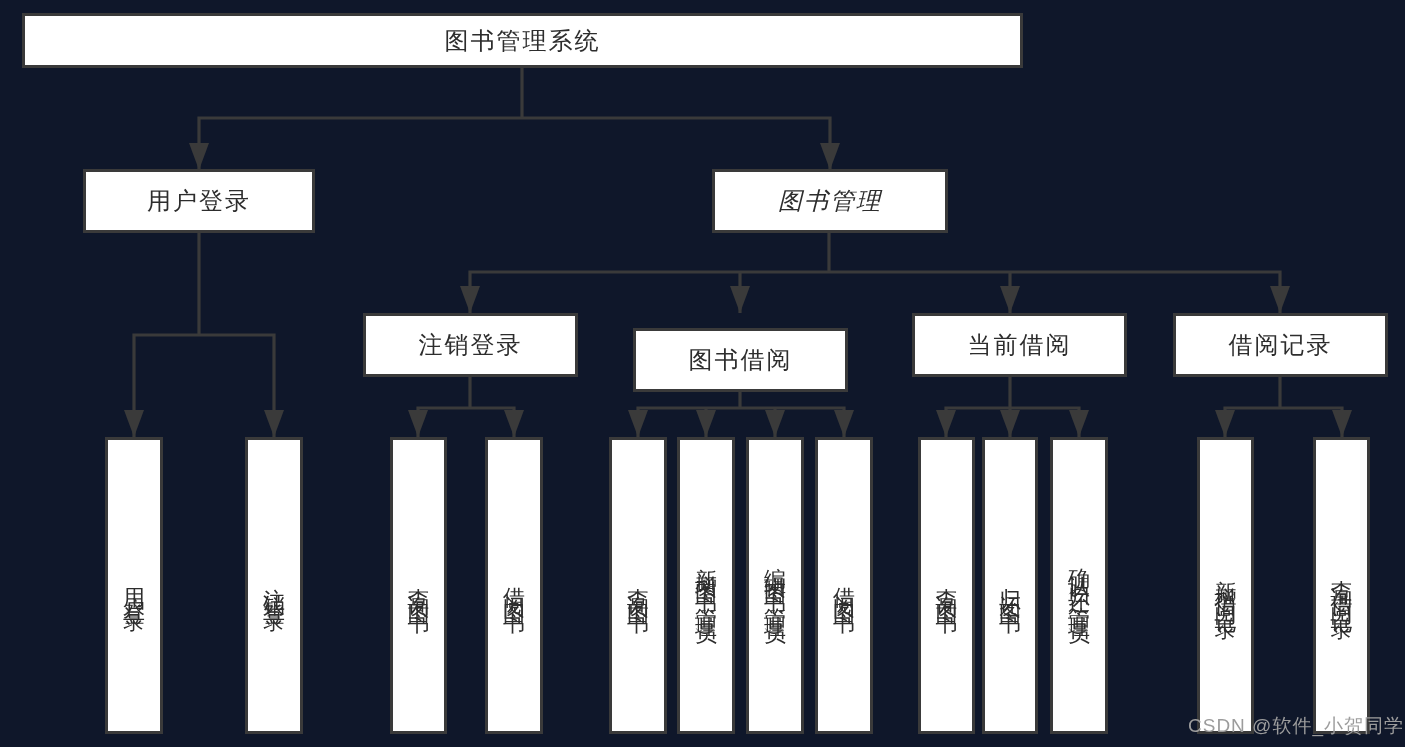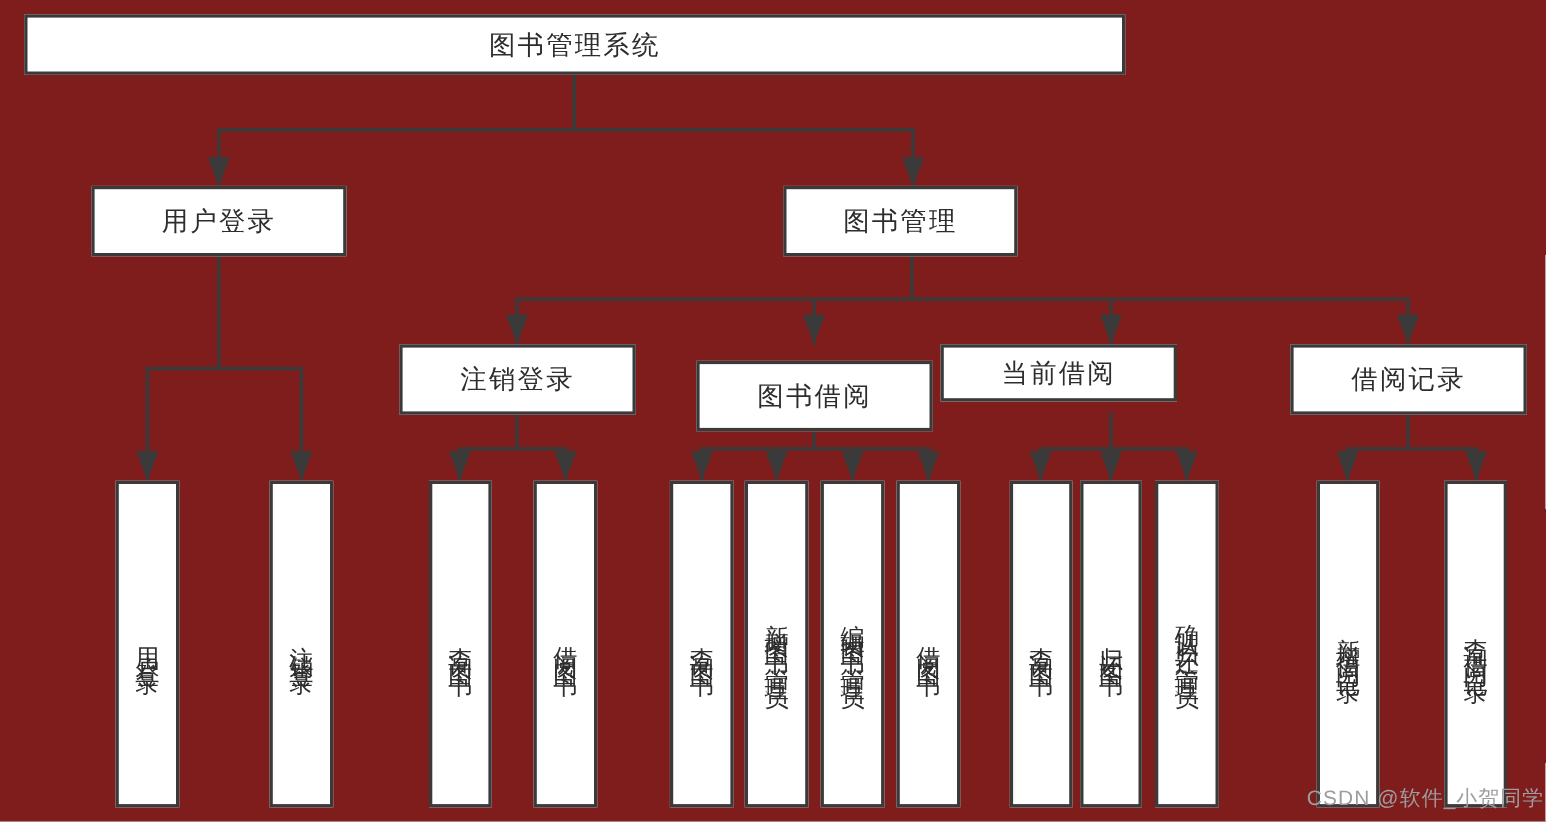--- a/index.html
+++ b/index.html
@@ -4,21 +4,21 @@
 <style>
   html, body {
     margin: 0;
     padding: 0;
     background: #ffffff;
   }
   .canvas {
     position: relative;
     width: 1405px;
     height: 747px;
-    background: #7f1d1d;
+    background: #0f172a;
     font-family: "Liberation Sans", "DejaVu Sans", sans-serif;
     color: #2d2d2d;
     overflow: hidden;
   }
   .connectors {
     position: absolute;
     left: 0;
     top: 0;
     width: 1405px;
     height: 747px;
@@ -107,31 +107,31 @@
     </g>
   </svg>
 
   <div class="node" style="left:22px; top:13px; width:1001px; height:55px;">
     <span class="hlabel">图书管理系统</span>
   </div>
 
   <div class="node" style="left:83px; top:169px; width:232px; height:64px;">
     <span class="hlabel">用户登录</span>
   </div>
-  <div class="node" style="left:712px; top:169px; width:213px; height:64px;">
+  <div class="node" style="left:712px; top:169px; width:236px; height:64px;font-style:italic;">
     <span class="hlabel">图书管理</span>
   </div>
 
   <div class="node" style="left:363px; top:313px; width:215px; height:64px;">
     <span class="hlabel">注销登录</span>
   </div>
   <div class="node" style="left:633px; top:328px; width:215px; height:64px;">
     <span class="hlabel">图书借阅</span>
   </div>
-  <div class="node" style="left:855px; top:313px; width:215px; height:52px;">
+  <div class="node" style="left:912px; top:313px; width:215px; height:64px;">
     <span class="hlabel">当前借阅</span>
   </div>
   <div class="node" style="left:1173px; top:313px; width:215px; height:64px;">
     <span class="hlabel">借阅记录</span>
   </div>
 
   <div class="node" style="left:105px; top:437px; width:58px; height:297px;">
     <span class="vlabel">用户登录</span>
   </div>
   <div class="node" style="left:245px; top:437px; width:58px; height:297px;">

